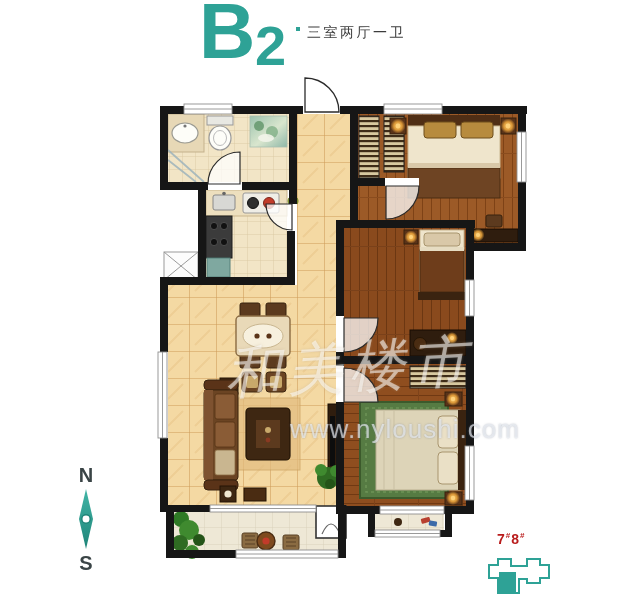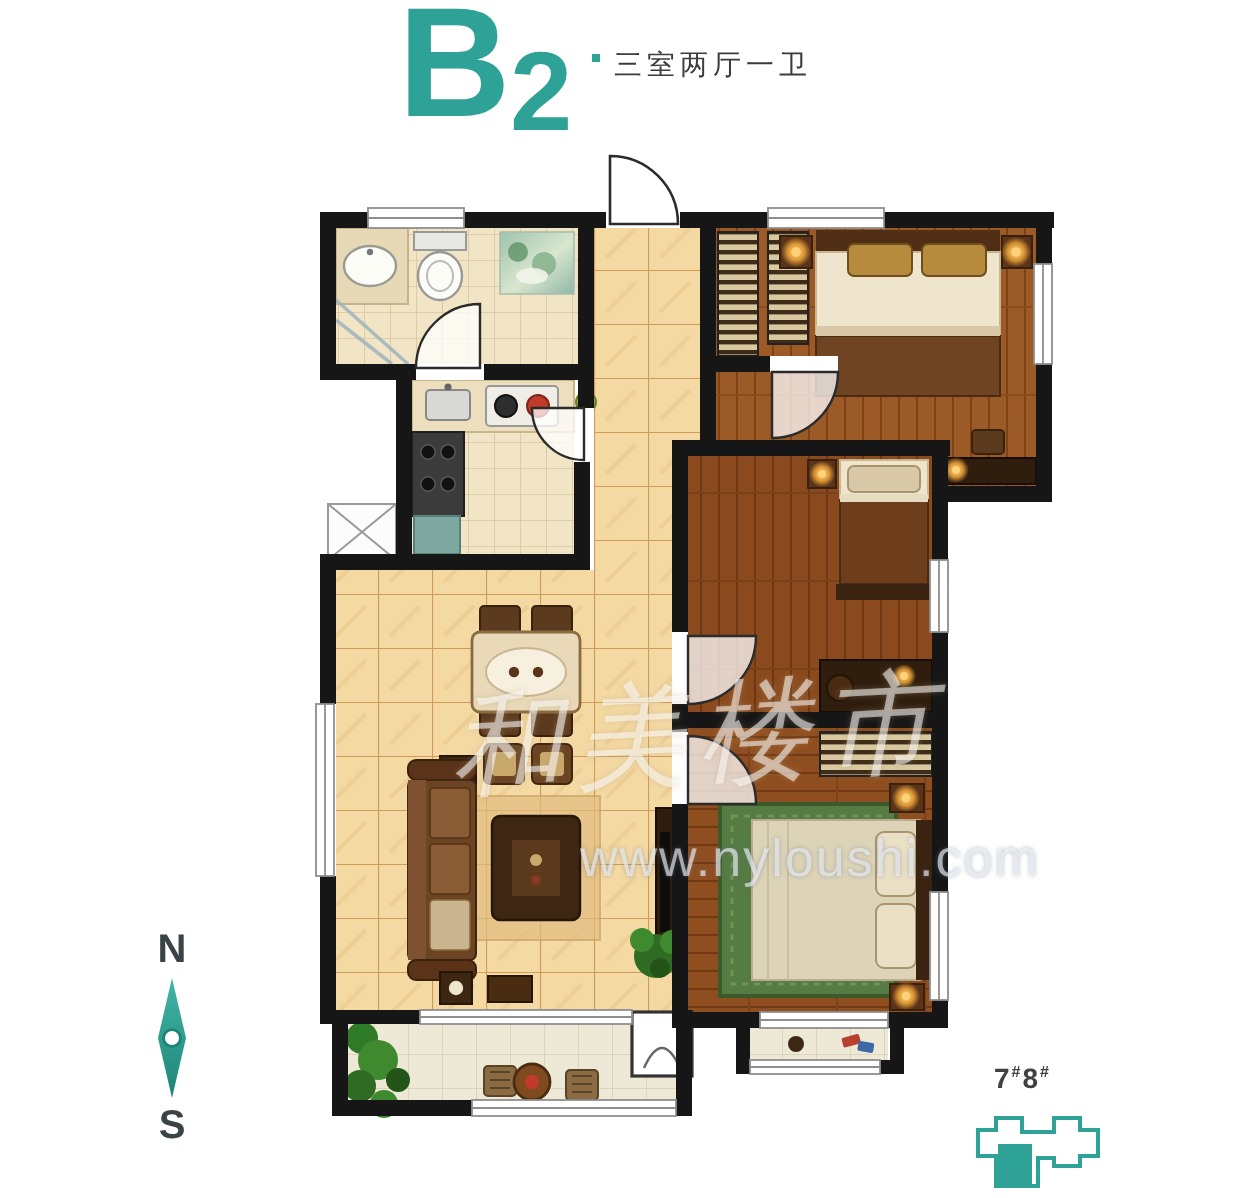--- a/index.html
+++ b/index.html
@@ -20,21 +20,21 @@
   .wm-brand{position:absolute;left:225px;top:330px;width:260px;font-family:"DejaVu Serif",serif;font-style:italic;
     font-size:56px;letter-spacing:6px;color:rgba(255,255,255,0.55);transform:rotate(-3deg);pointer-events:none;
     text-shadow:0 0 3px rgba(180,160,130,0.35);}
   .wm-url{position:absolute;left:258px;top:414px;font-size:26px;font-weight:normal;letter-spacing:1px;
     color:rgba(244,247,252,0.62);text-shadow:0 0 2px rgba(110,120,140,0.5);pointer-events:none;margin-left:32px;}
   
   .compass-n,.compass-s{position:absolute;left:68px;width:36px;text-align:center;font-size:20px;font-weight:bold;color:#3A4446;}
   .compass-n{top:464px;} .compass-s{top:552px;}
   .compass-needle{position:absolute;left:73px;top:488px;}
   
-  .badge-label{position:absolute;left:497px;top:531px;font-size:14px;font-weight:bold;color:#404040;letter-spacing:1px;}
+  .badge-label{position:absolute;left:497px;top:531px;font-size:14px;font-weight:bold;color:#b91c1c;letter-spacing:1px;}
   .badge-label sup{font-size:8px;}
   .badge-shape{position:absolute;left:485px;top:552px;}
 </style>
 </head>
 <body>
 
 <div class="canvas">
 
   <div class="hdr-letter">B</div>
   <div class="hdr-number">2</div>

